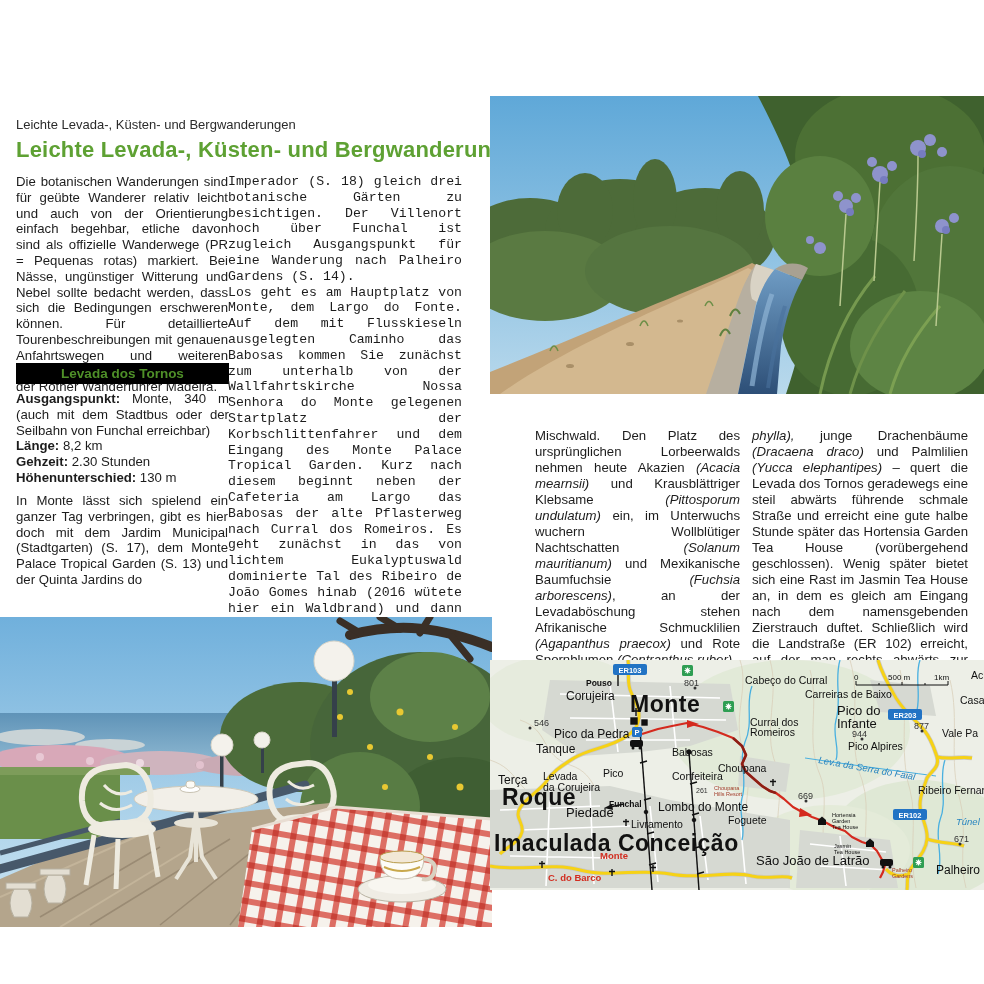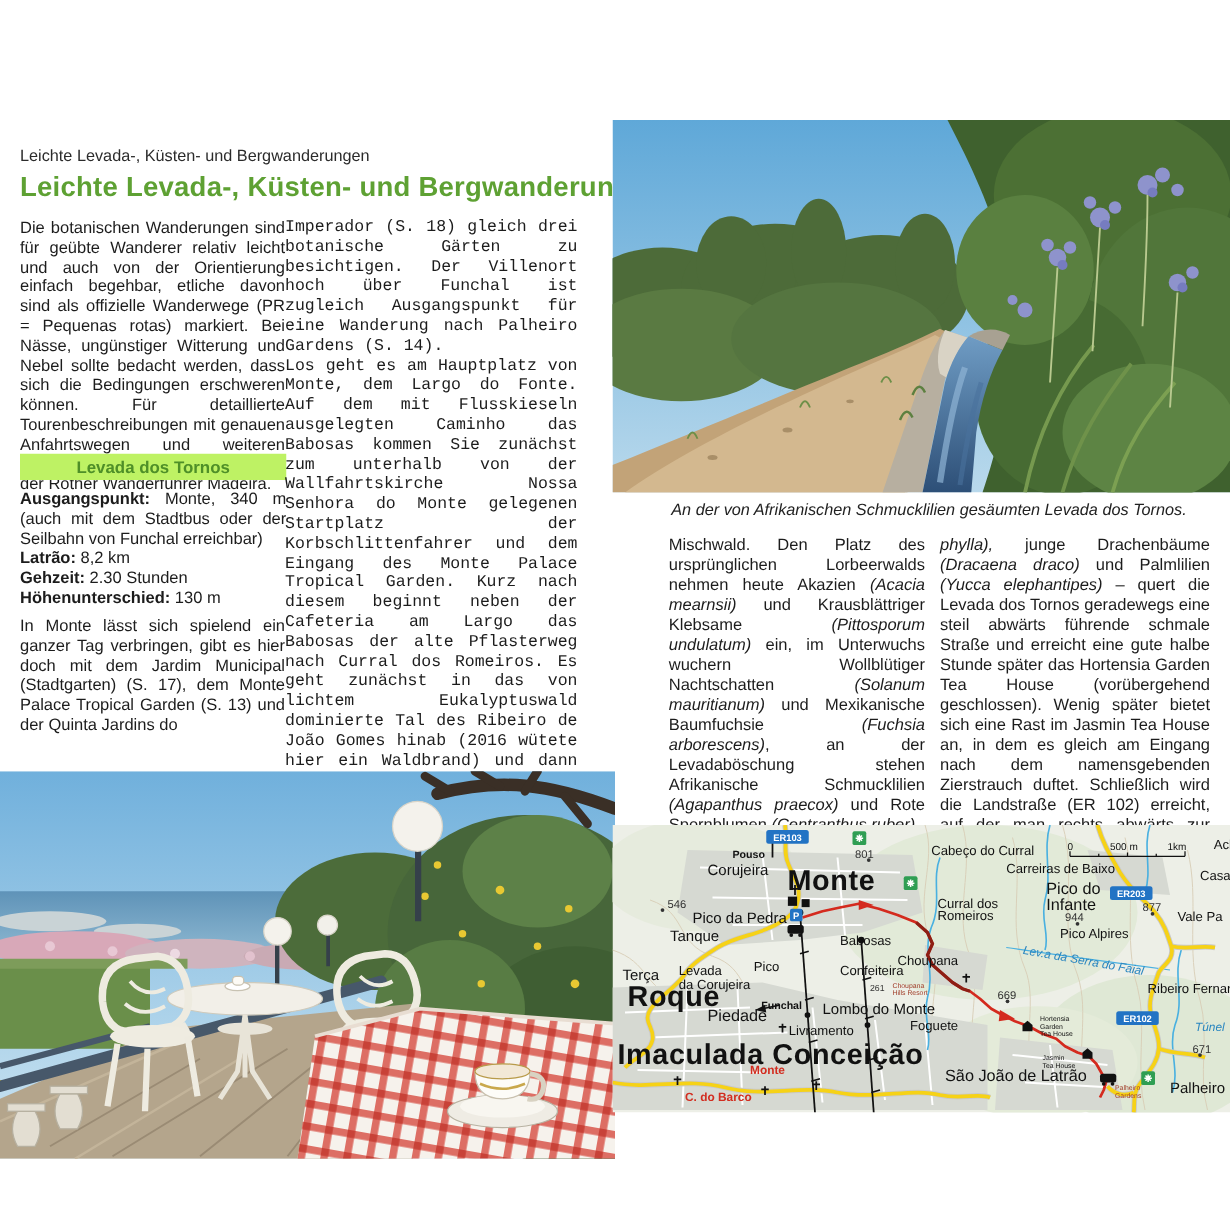--- a/index.html
+++ b/index.html
@@ -5,21 +5,21 @@
   html,body{margin:0;padding:0;background:#fff;}
   .page{position:relative;width:984px;height:984px;background:#fff;overflow:hidden;
         font-family:"Liberation Sans",sans-serif;color:#1c1c1c;margin-top:22px;}
   .abs{position:absolute;}
   .running-head{left:16px;top:95px;font-size:13px;color:#2b2b2b;}
   .title{left:16px;top:115px;font-size:22px;font-weight:bold;color:#5ea133;letter-spacing:.2px;}
   .body-col{font-size:13.2px;line-height:15.8px;text-align:justify;}
   .rcol{font-size:13.2px;line-height:16px;text-align:justify;}
   .col-l1{left:16px;top:152px;width:212px;}
   .col-l2{left:228px;top:152px;width:234px;font-family:Liberation Mono, monospace;}
-  .banner{left:16px;top:341px;width:213px;height:21px;background:#bef264;
+  .banner{left:16px;top:341px;width:213px;height:21px;background:#000000;
           color:#4e8f28;font-weight:bold;font-size:13.5px;text-align:center;line-height:21px;}
   .tourinfo{left:16px;top:369px;width:213px;font-size:13.2px;line-height:15.8px;text-align:justify;}
   .para-monte{left:16px;top:471px;width:212px;}
   .caption{font-style:italic;font-size:13px;color:#222;}
   .cap-terrace{left:16px;top:555px;width:474px;}
   .cap-levada{left:537px;top:378px;width:440px;}
   .col-r1{left:535px;top:406px;width:205px;}
   .col-r2{left:752px;top:406px;width:216px;}
   .pagenum{left:968px;top:870px;width:50px;text-align:center;font-weight:bold;font-size:12px;}
   .photo{display:block;}
@@ -46,21 +46,21 @@
 
 <div class="page">
 
   <div class="abs running-head">Leichte Levada-, Küsten- und Bergwanderungen</div>
   <div class="abs title">Leichte Levada-, Küsten- und Bergwanderungen</div>
 
   <div class="abs body-col col-l1">Die botanischen Wanderungen sind für geübte Wanderer relativ leicht und auch von der Orientierung einfach begehbar, etliche davon sind als offizielle Wanderwege (PR = Pequenas rotas) markiert. Bei Nässe, ungünstiger Witterung und Nebel sollte bedacht werden, dass sich die Bedingungen erschweren können. Für detaillierte Tourenbeschreibungen mit genauen Anfahrtswegen und weiteren Wandervorschlägen empfiehlt sich der Rother Wanderführer Madeira.</div>
 
   <div class="abs banner">Levada dos Tornos</div>
 
-  <div class="abs tourinfo"><span class="bd">Ausgangspunkt:</span><span> Monte, 340 m (auch mit dem Stadtbus oder der Seilbahn von Funchal erreichbar)</span><br><span class="bd">Latrão:</span><span> 8,2 km</span><br><span class="bd">Gehzeit:</span><span> 2.30 Stunden</span><br><span class="bd">Höhenunterschied:</span><span> 130 m</span></div>
+  <div class="abs tourinfo"><span class="bd">Ausgangspunkt:</span><span> Monte, 340 m (auch mit dem Stadtbus oder der Seilbahn von Funchal erreichbar)</span><br><span class="bd">Länge:</span><span> 8,2 km</span><br><span class="bd">Gehzeit:</span><span> 2.30 Stunden</span><br><span class="bd">Höhenunterschied:</span><span> 130 m</span></div>
 
   <div class="abs body-col para-monte">In Monte lässt sich spielend ein ganzer Tag verbringen, gibt es hier doch mit dem Jardim Municipal (Stadtgarten) (S. 17), dem Monte Palace Tropical Garden (S. 13) und der Quinta Jardins do</div>
 
   <div class="abs body-col col-l2"><span>Imperador (S. 18) gleich drei botanische Gärten zu besichtigen. Der Villenort hoch über Funchal ist zugleich Ausgangspunkt für eine Wanderung nach Palheiro Gardens (S. 14).</span><br><span>Los geht es am Hauptplatz von Monte, dem Largo do Fonte. Auf dem mit Flusskieseln ausgelegten Caminho das Babosas kommen Sie zunächst zum unterhalb von der Wallfahrtskirche Nossa Senhora do Monte gelegenen Startplatz der Korbschlittenfahrer und dem Eingang des Monte Palace Tropical Garden. Kurz nach diesem beginnt neben der Cafeteria am Largo das Babosas der alte Pflasterweg nach Curral dos Romeiros. Es geht zunächst in das von lichtem Eukalyptuswald dominierte Tal des Ribeiro de João Gomes hinab (2016 wütete hier ein Waldbrand) und dann hinauf nach Curral dos Romeiros. Man quert die Dorfstraße geradewegs (Sackgassenschild). Sobald die schmale Gasse nach rechts abwärts schwenkt, erreichen Sie links über ein paar Stufen die Levada dos Tornos. Schon kurz nach dem Dorf läuft der schmale Wasserkanal durch dichten</span></div>
 
 
   <svg class="abs photo" style="left:490px;top:74px;" width="494" height="298" viewBox="0 0 494 298">
     <defs>
       <linearGradient id="sky1" x1="0" y1="0" x2="0" y2="1">
         <stop offset="0" stop-color="#5fa8d8"></stop>
@@ -141,21 +141,20 @@
       <path d="M216,298 L248,204 C254,187 260,176 266,168 L284,174 C276,184 271,194 266,208 L248,298 Z" fill="#b7afa0"></path>
       <path d="M266,168 L284,174 C277,183 272,193 267,206 L262,203 C258,190 262,177 266,168 Z" fill="#d9d3c5"></path>
       <path d="M248,298 L266,210 C271,193 277,182 285,173 L312,184 C302,202 295,224 291,250 L287,298 Z" fill="url(#water1)"></path>
       <path d="M262,290 C268,250 274,220 282,198" stroke="#8fb3d4" stroke-width="5" fill="none" opacity="0.7"></path>
       <path d="M278,292 C283,258 288,232 295,210" stroke="#4a729c" stroke-width="4" fill="none" opacity="0.6"></path>
       <path d="M312,184 L285,173 C296,166 308,166 318,172 Z" fill="#a8a192"></path>
       <path d="M230,240 q5,-12 10,-2 M240,220 q5,-12 10,-2" stroke="#5d8040" stroke-width="2" fill="none"></path>
     </g>
   </svg>
 
-  <div class="abs caption cap-levada">An der von Afrikanischen Schmucklilien gesäumten Levada dos Tornos.</div>
 
   <div class="abs rcol col-r1"><span>Mischwald. Den Platz des ursprünglichen Lorbeerwalds nehmen heute Akazien </span><span class="it">(Acacia mearnsii)</span><span> und Krausblättriger Klebsame </span><span class="it">(Pittosporum undulatum)</span><span> ein, im Unterwuchs wuchern Wollblütiger Nachtschatten </span><span class="it">(Solanum mauritianum)</span><span> und Mexikanische Baumfuchsie </span><span class="it">(Fuchsia arborescens)</span><span>, an der Levadaböschung stehen Afrikanische Schmucklilien </span><span class="it">(Agapanthus praecox)</span><span> und Rote Spornblumen </span><span class="it">(Centranthus ruber)</span><span>.</span><br><span>Nach dem von dem Feuer ebenfalls teilweise zerstörten Bungalows des Luxushotels Choupana Hills – hier stehen Norfolktannen </span><span class="it">(Araucaria hetero-</span></div>
   <div class="abs rcol col-r2"><span class="it">phylla),</span><span> junge Drachenbäume </span><span class="it">(Dracaena draco)</span><span> und Palmlilien </span><span class="it">(Yucca elephantipes)</span><span> – quert die Levada dos Tornos geradewegs eine steil abwärts führende schmale Straße und erreicht eine gute halbe Stunde später das Hortensia Garden Tea House (vorübergehend geschlossen). Wenig später bietet sich eine Rast im Jasmin Tea House an, in dem es gleich am Eingang nach dem namensgebenden Zierstrauch duftet. Schließlich wird die Landstraße (ER 102) erreicht, auf der man rechts abwärts zur Zufahrt nach Palheiro Gardens kommt (Bushaltestelle, Taxistand).</span></div>
 
   <svg class="abs photo" style="left:0;top:595px;" width="492" height="310" viewBox="0 0 492 310">
     <defs>
       <linearGradient id="sky2" x1="0" y1="0" x2="0" y2="1">
         <stop offset="0" stop-color="#70b0dc"></stop>
           <stop offset="1" stop-color="#cfe6f2"></stop>
       </linearGradient>

